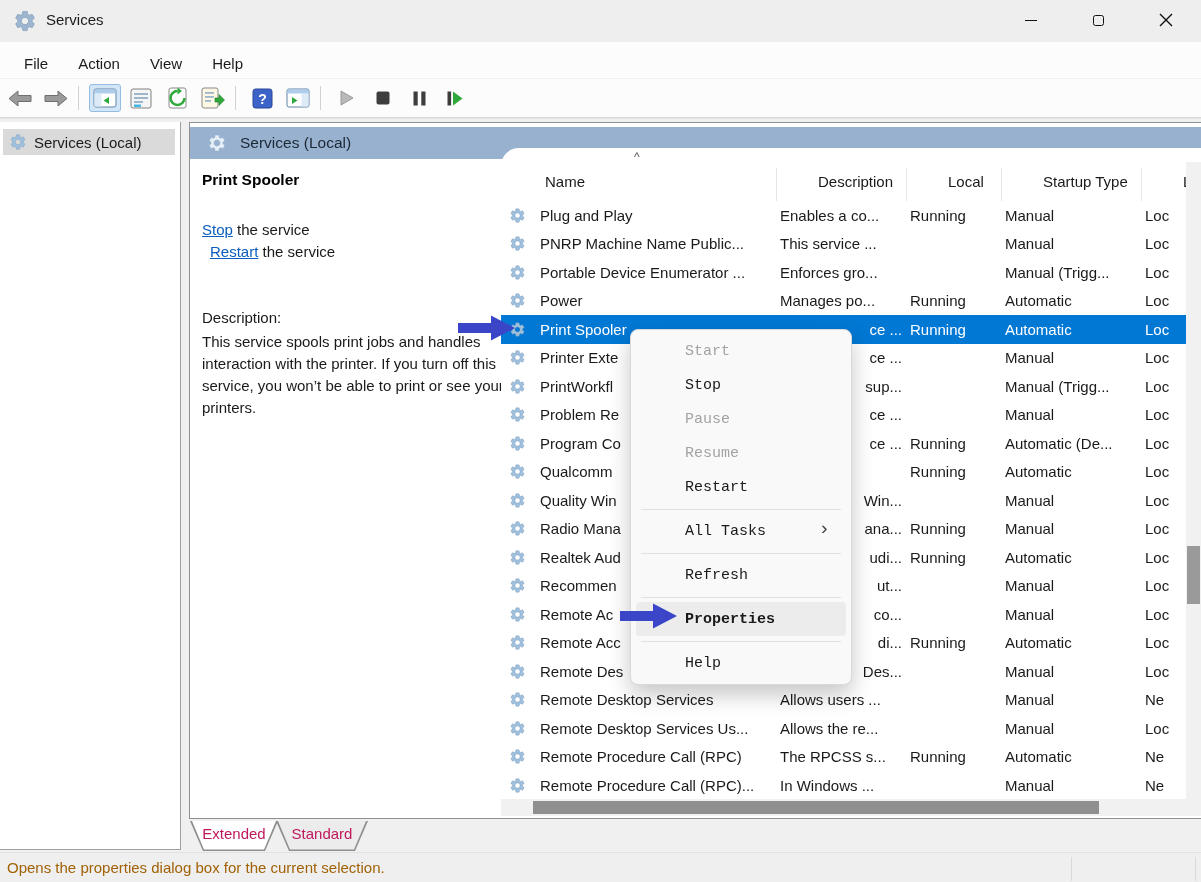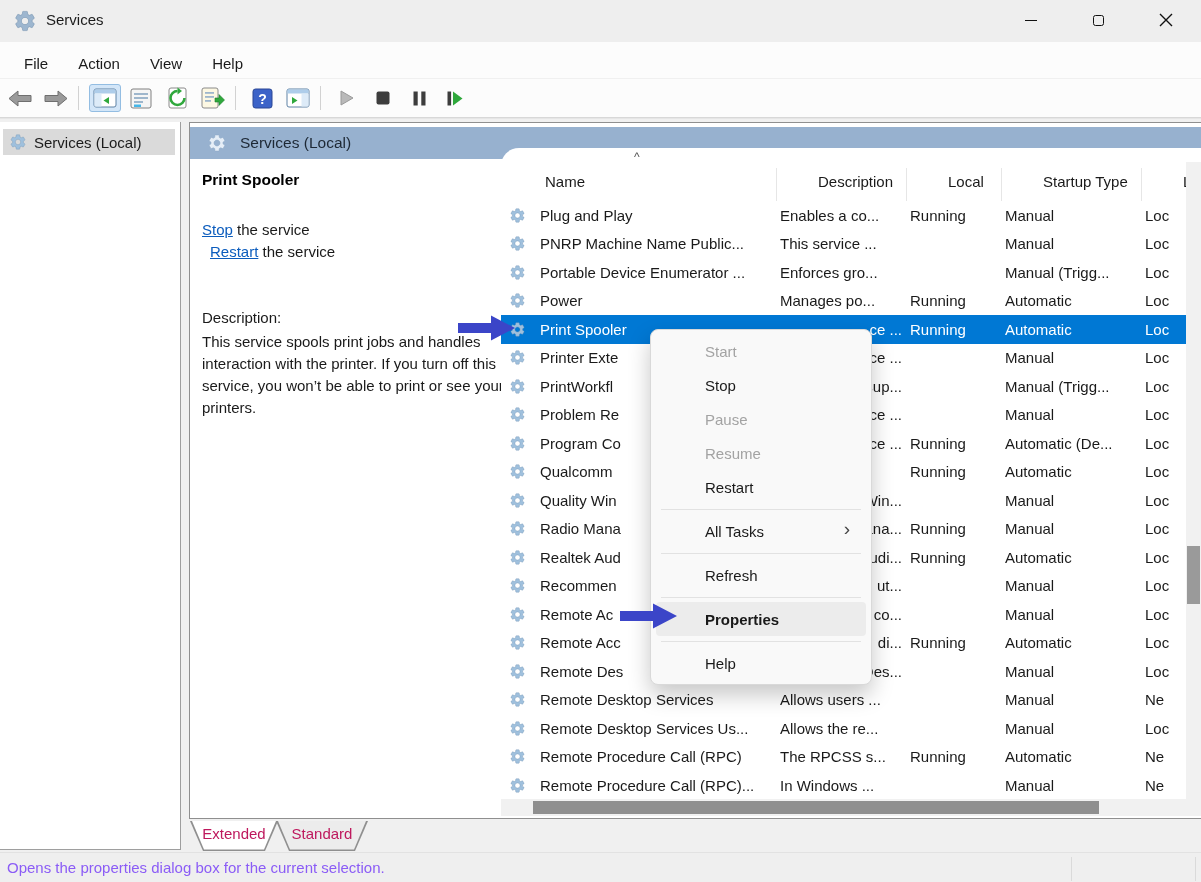--- a/index.html
+++ b/index.html
@@ -63,21 +63,21 @@
   .cell.name { padding-left:5px; }
   .row.sel { background:#0078d4; color:#fff; }
   .row.tail .cell.desc { text-align:right; padding-right:8px; }
 
   .vscroll { position:absolute; right:0; top:14px; width:15px; height:637px; background:#f1f1f1; }
   .vthumb { position:absolute; left:1px; top:384px; width:13px; height:58px; background:#9a9a9a; }
   .hscroll { position:absolute; left:0; bottom:0; width:700px; height:17px; background:#f1f1f1; }
   .hthumb { position:absolute; left:32px; top:2px; width:566px; height:13px; background:#8f8f8f; }
 
   
-  .ctxmenu { position:absolute; left:650px; top:329px; width:222px; background:#f9f9f9; border:1px solid #d9d9d9; border-radius:8px; box-shadow:0 10px 22px rgba(0,0,0,.22); padding:4px 0; z-index:40; }
+  .ctxmenu { position:absolute; left:630px; top:329px; width:222px; background:#f9f9f9; border:1px solid #d9d9d9; border-radius:8px; box-shadow:0 10px 22px rgba(0,0,0,.22); padding:4px 0; z-index:40;font-family:Liberation Mono, monospace; }
   .ctx-item { position:relative; height:34px; display:flex; align-items:center; margin:0 5px; border-radius:4px; }
   .ctx-item .lbl { margin-left:49px; font-size:15px; color:#1a1a1a; }
   .ctx-item.disabled .lbl { color:#a3a3a3; }
   .ctx-item.bold .lbl { font-weight:bold; }
   .ctx-item.hover { background:#ececec; }
   .ctx-item .chev { position:absolute; right:16px; top:4px; font-size:19px; color:#454545; display:none; }
   .ctx-item.has-sub .chev { display:block; }
   .ctx-sep { height:1px; background:#e2e2e2; margin:4.5px 10px; }
 
   
@@ -88,21 +88,21 @@
   .tab { position:absolute; top:0; height:30px; }
   .tab .shape { position:absolute; inset:0; clip-path:polygon(0 0,100% 0,calc(100% - 13px) 100%,13px 100%); background:#8f8f8f; }
   .tab .fill { position:absolute; inset:0; clip-path:polygon(2px 0,calc(100% - 2px) 0,calc(100% - 14px) calc(100% - 1.5px),14px calc(100% - 1.5px)); background:#fff; }
   .tab .lbl { position:absolute; width:100%; text-align:center; top:4px; font-size:15px; color:#be185d; }
   .tab.inactive .fill { background:#ececec; }
   .tab1 { left:0; width:88px; z-index:2; }
   .tab2 { left:86px; width:92px; z-index:1; }
 
   
   .statusbar { position:absolute; left:0; top:852px; width:1201px; height:30px; background:#efefef; border-top:1px solid #e2e2e2; }
-  .statusbar .txt { position:absolute; left:7px; top:6px; font-size:15px; color:#8b5cf6; }
+  .statusbar .txt { position:absolute; left:7px; top:6px; font-size:15px; color:#a16207; }
   .sbdiv { position:absolute; top:4px; width:1px; height:24px; background:#dadada; }
 
   svg.gear { display:block; }
 </style>
 </head>
 <body>
 
 <svg width="0" height="0" style="position:absolute">
   <defs>
     <path id="gear-shape" fill-rule="evenodd" d="M19.14 12.94c.04-.3.06-.61.06-.94 0-.32-.02-.64-.07-.94l2.03-1.58c.18-.14.23-.41.12-.61l-1.92-3.32c-.12-.22-.37-.29-.59-.22l-2.39.96c-.5-.38-1.03-.7-1.62-.94l-.36-2.54c-.04-.24-.24-.41-.48-.41h-3.84c-.24 0-.43.17-.47.41l-.36 2.54c-.59.24-1.13.57-1.62.94l-2.39-.96c-.22-.08-.47 0-.59.22L2.74 8.87c-.12.21-.08.47.12.61l2.03 1.58c-.05.3-.09.63-.09.94s.02.64.07.94l-2.03 1.58c-.18.14-.23.41-.12.61l1.92 3.32c.12.22.37.29.59.22l2.39-.96c.5.38 1.03.7 1.62.94l.36 2.54c.05.24.24.41.48.41h3.84c.24 0 .44-.17.47-.41l.36-2.54c.59-.24 1.13-.56 1.62-.94l2.39.96c.22.08.47 0 .59-.22l1.92-3.32c.12-.22.07-.47-.12-.61l-2.01-1.58zM12 15.6c-1.98 0-3.6-1.62-3.6-3.6s1.62-3.6 3.6-3.6 3.6 1.62 3.6 3.6-1.62 3.6-3.6 3.6z"></path>

